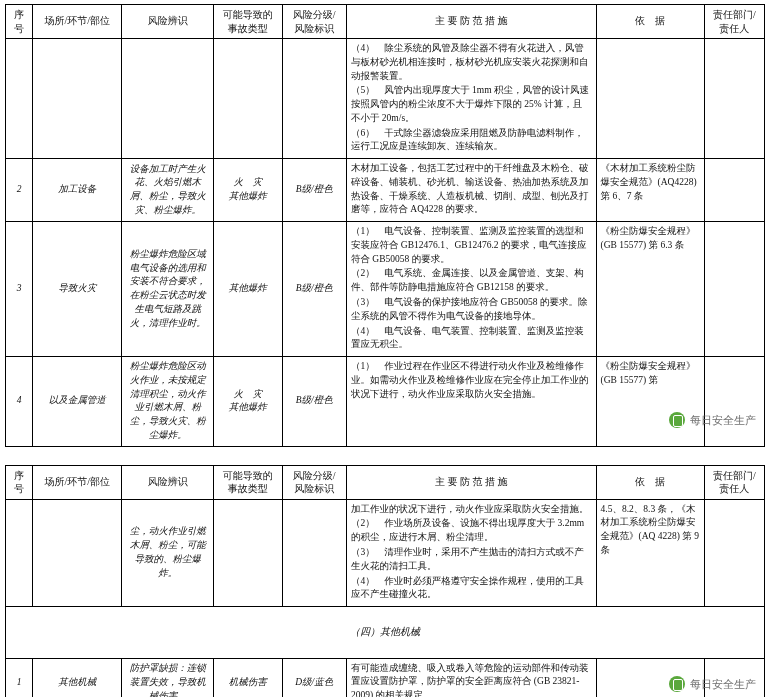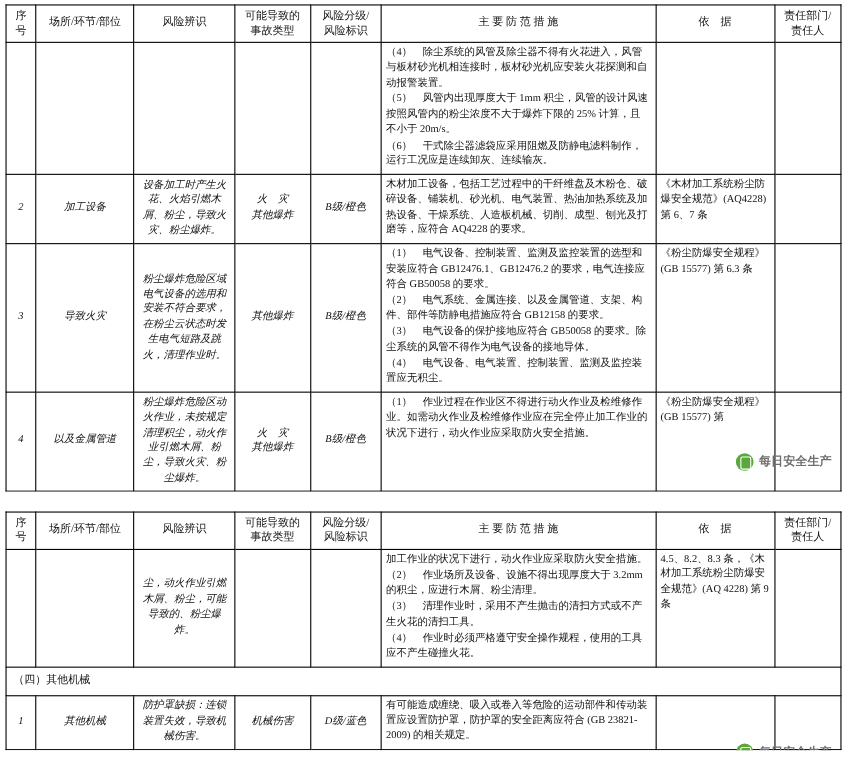--- a/index.html
+++ b/index.html
@@ -37,30 +37,29 @@
   .c-level{width:62px;text-align:center;vertical-align:middle;}
   .c-meas{width:240px;text-align:left;vertical-align:top;}
   .c-basis{width:104px;text-align:left;vertical-align:top;}
   .c-dept{width:58px;text-align:center;vertical-align:middle;}
   .hdr-two{line-height:1.35;}
   .meas p{margin:0 0 1px 0;text-indent:0;}
   .meas .item{display:block;}
   .cell-center{text-align:center;vertical-align:middle;font-style:italic;}
   .cell-left{text-align:left;vertical-align:top;}
   .spacer{height:14px;background:#ffffff;}
-  .subsec{font-size:10px;padding:5px 6px;text-align:left;}
+  .subsec{font-size:10px;padding:18px 6px;text-align:center;font-style:italic;}
   .wm{
     position:absolute;
     display:flex;
-    align-items:flex-start;
+    align-items:flex-end;
     gap:5px;
     font-size:11px;
     color:#6f6f6f;
     font-family:"Liberation Sans","DejaVu Sans",sans-serif;
-    font-weight:bold;
   }
   .wm .logo{
     width:16px;height:16px;border-radius:50%;
     background:#5aa83c;
     display:inline-block;position:relative;
   }
   .wm .logo:after{
     content:"";
     position:absolute;left:4px;top:3px;
     width:8px;height:10px;
@@ -130,21 +129,21 @@
       <tr>
         <td class="cell-center">2</td>
         <td class="cell-center">加工设备</td>
         <td class="cell-center">设备加工时产生火花、火焰引燃木屑、粉尘，导致火灾、粉尘爆炸。</td>
         <td class="cell-center">
           <div>火　灾</div>
           <div>其他爆炸</div>
         </td>
         <td class="cell-center">B级/橙色</td>
         <td class="meas">
-          <p class="item">木材加工设备，包括工艺过程中的干纤维盘及木粉仓、破碎设备、铺装机、砂光机、电气装置、热油加热系统及加热设备、干燥系统、人造板机械、切削、成型、刨光及打磨等，应符合 AQ4228 的要求。</p>
+          <p class="item">木材加工设备，包括工艺过程中的干纤维盘及木粉仓、破碎设备、铺装机、砂光机、输送设备、热油加热系统及加热设备、干燥系统、人造板机械、切削、成型、刨光及打磨等，应符合 AQ4228 的要求。</p>
         </td>
         <td class="cell-left">《木材加工系统粉尘防爆安全规范》(AQ4228) 第 6、7 条</td>
         <td class="cell-center"></td>
       </tr>
 
       <tr>
         <td class="cell-center">3</td>
         <td class="cell-center">导致火灾</td>
         <td class="cell-center">粉尘爆炸危险区域电气设备的选用和安装不符合要求，在粉尘云状态时发生电气短路及跳火，清理作业时。</td>
         <td class="cell-center">其他爆炸</td>

